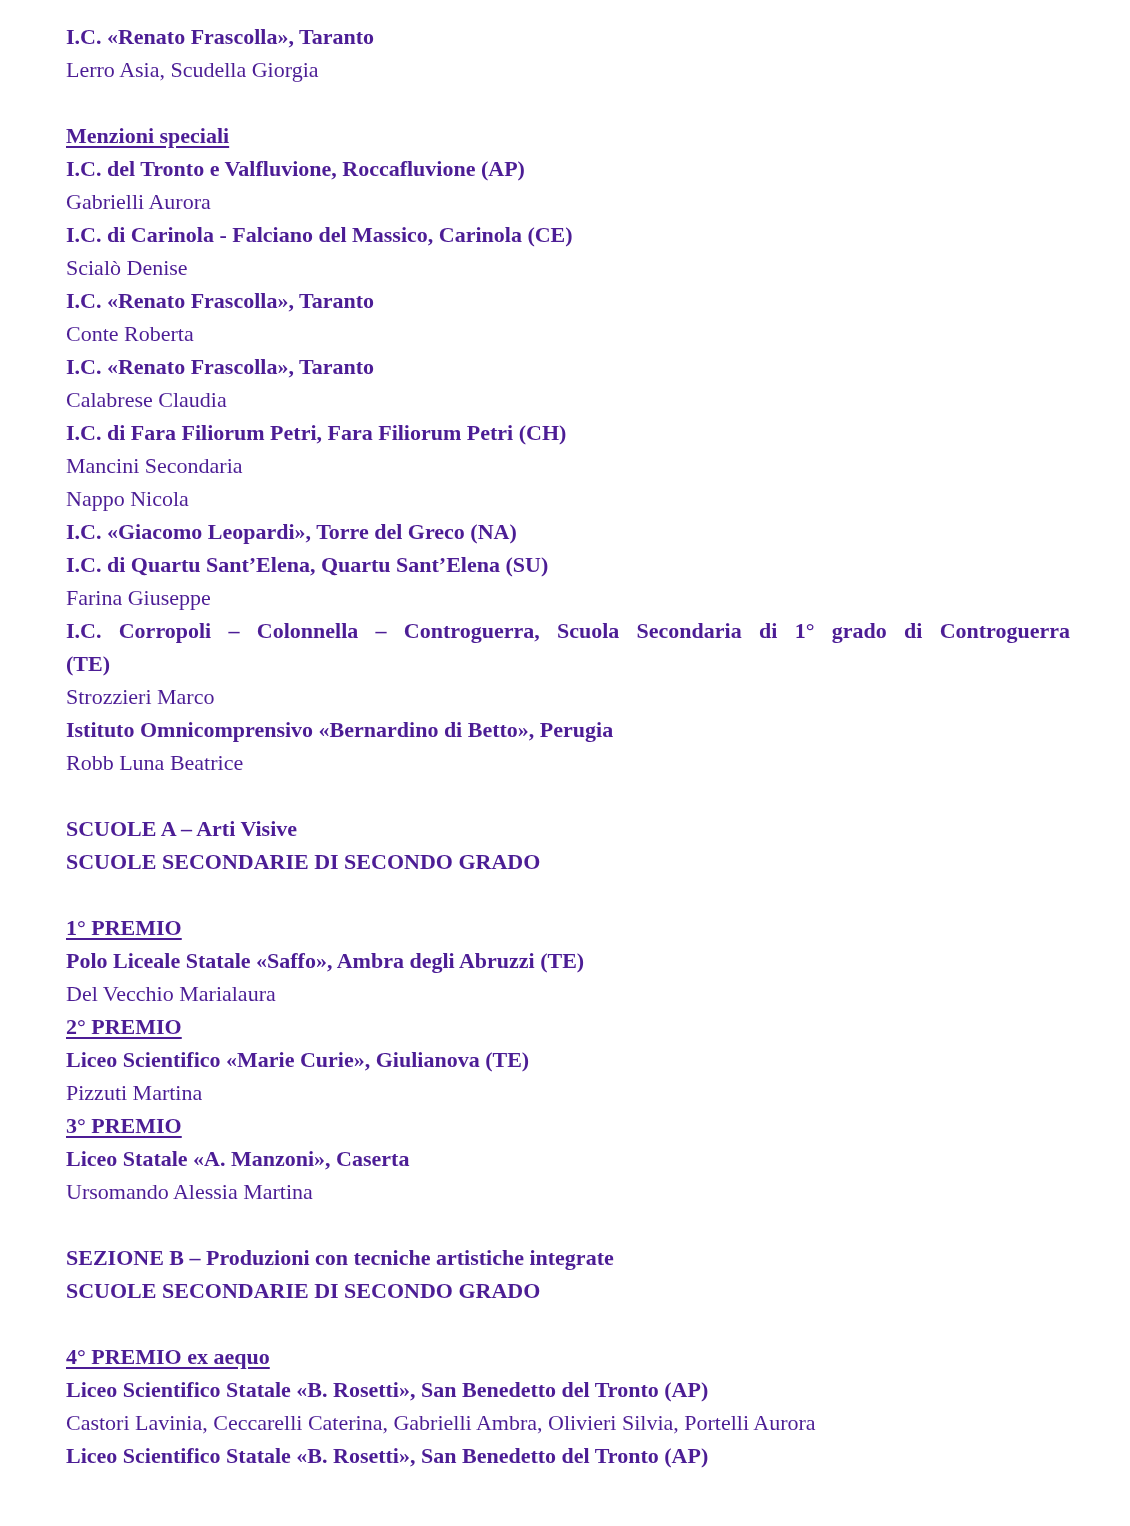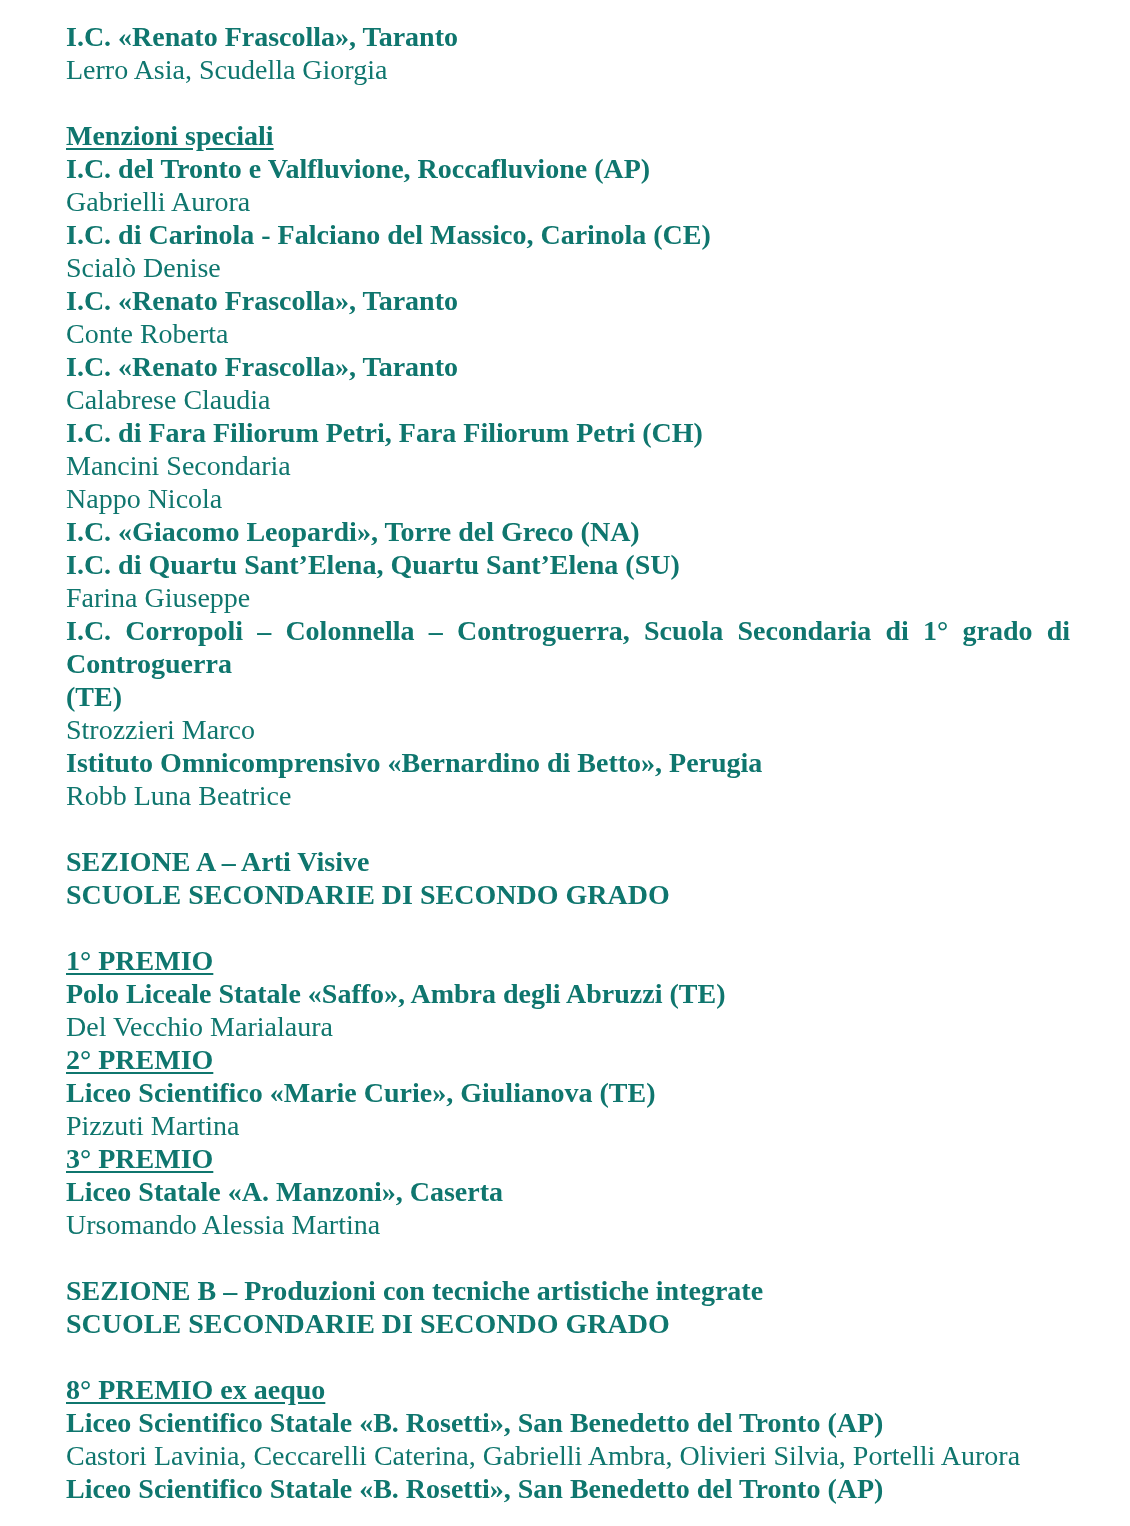--- a/index.html
+++ b/index.html
@@ -11,23 +11,23 @@
     width: 1130px;
     height: 1526px;
     overflow: hidden;
   }
   .doc {
     box-sizing: border-box;
     width: 1130px;
     height: 1436px;
     padding: 20px 60px 0 66px;
     font-family: "Liberation Serif", "DejaVu Serif", serif;
-    font-size: 28px;
+    font-size: 22px;
     line-height: 33px;
-    color: #0f766e;
+    color: #4c1d95;
     background: #ffffff;
   }
   .line {
     min-height: 33px;
     white-space: pre-wrap;
   }
   .line.bold {
     font-weight: bold;
   }
   .line.underline {
@@ -66,34 +66,34 @@
       <div class="line normal">Nappo Nicola</div>
       <div class="line bold">I.C. «Giacomo Leopardi», Torre del Greco (NA)</div>
       <div class="line bold">I.C. di Quartu Sant’Elena, Quartu Sant’Elena (SU)</div>
       <div class="line normal">Farina Giuseppe</div>
       <div class="line bold-justify">I.C. Corropoli – Colonnella – Controguerra, Scuola Secondaria di 1° grado di Controguerra</div>
       <div class="line bold">(TE)</div>
       <div class="line normal">Strozzieri Marco</div>
       <div class="line bold">Istituto Omnicomprensivo «Bernardino di Betto», Perugia</div>
       <div class="line normal">Robb Luna Beatrice</div>
       <div class="line blank">&nbsp;</div>
-      <div class="line bold">SEZIONE A – Arti Visive</div>
+      <div class="line bold">SCUOLE A – Arti Visive</div>
       <div class="line bold">SCUOLE SECONDARIE DI SECONDO GRADO</div>
       <div class="line blank">&nbsp;</div>
       <div class="line underline">1° PREMIO</div>
       <div class="line bold">Polo Liceale Statale «Saffo», Ambra degli Abruzzi (TE)</div>
       <div class="line normal">Del Vecchio Marialaura</div>
       <div class="line underline">2° PREMIO</div>
       <div class="line bold">Liceo Scientifico «Marie Curie», Giulianova (TE)</div>
       <div class="line normal">Pizzuti Martina</div>
       <div class="line underline">3° PREMIO</div>
       <div class="line bold">Liceo Statale «A. Manzoni», Caserta</div>
       <div class="line normal">Ursomando Alessia Martina</div>
       <div class="line blank">&nbsp;</div>
       <div class="line bold">SEZIONE B – Produzioni con tecniche artistiche integrate</div>
       <div class="line bold">SCUOLE SECONDARIE DI SECONDO GRADO</div>
       <div class="line blank">&nbsp;</div>
-      <div class="line underline">8° PREMIO ex aequo</div>
+      <div class="line underline">4° PREMIO ex aequo</div>
       <div class="line bold">Liceo Scientifico Statale «B. Rosetti», San Benedetto del Tronto (AP)</div>
       <div class="line normal">Castori Lavinia, Ceccarelli Caterina, Gabrielli Ambra, Olivieri Silvia, Portelli Aurora</div>
       <div class="line bold">Liceo Scientifico Statale «B. Rosetti», San Benedetto del Tronto (AP)</div>
     </div>
 </div>
 
 </body></html>

